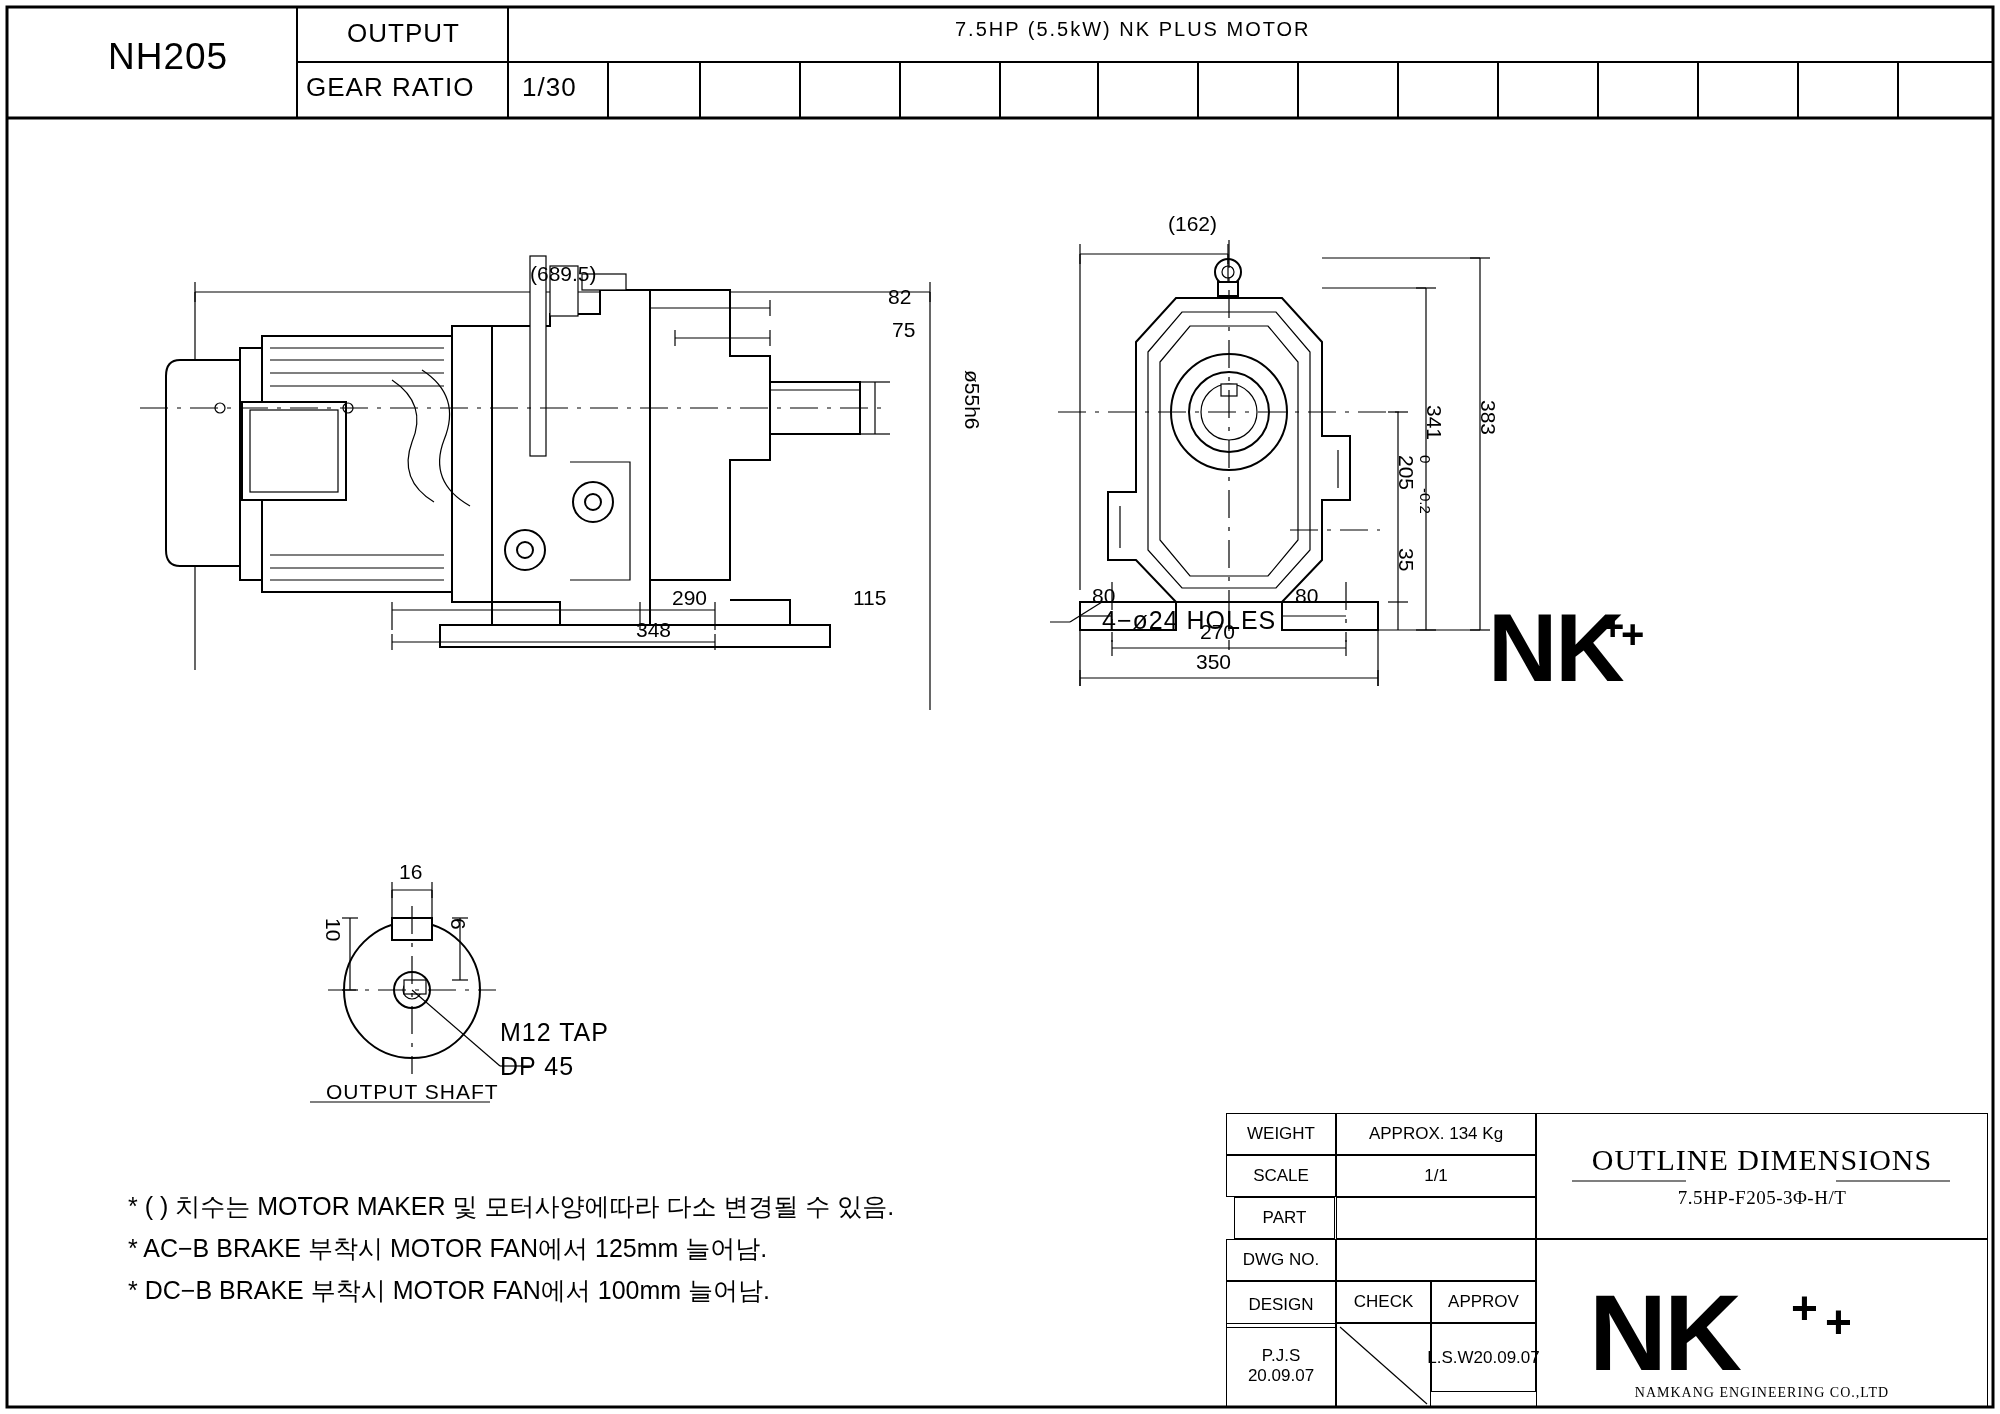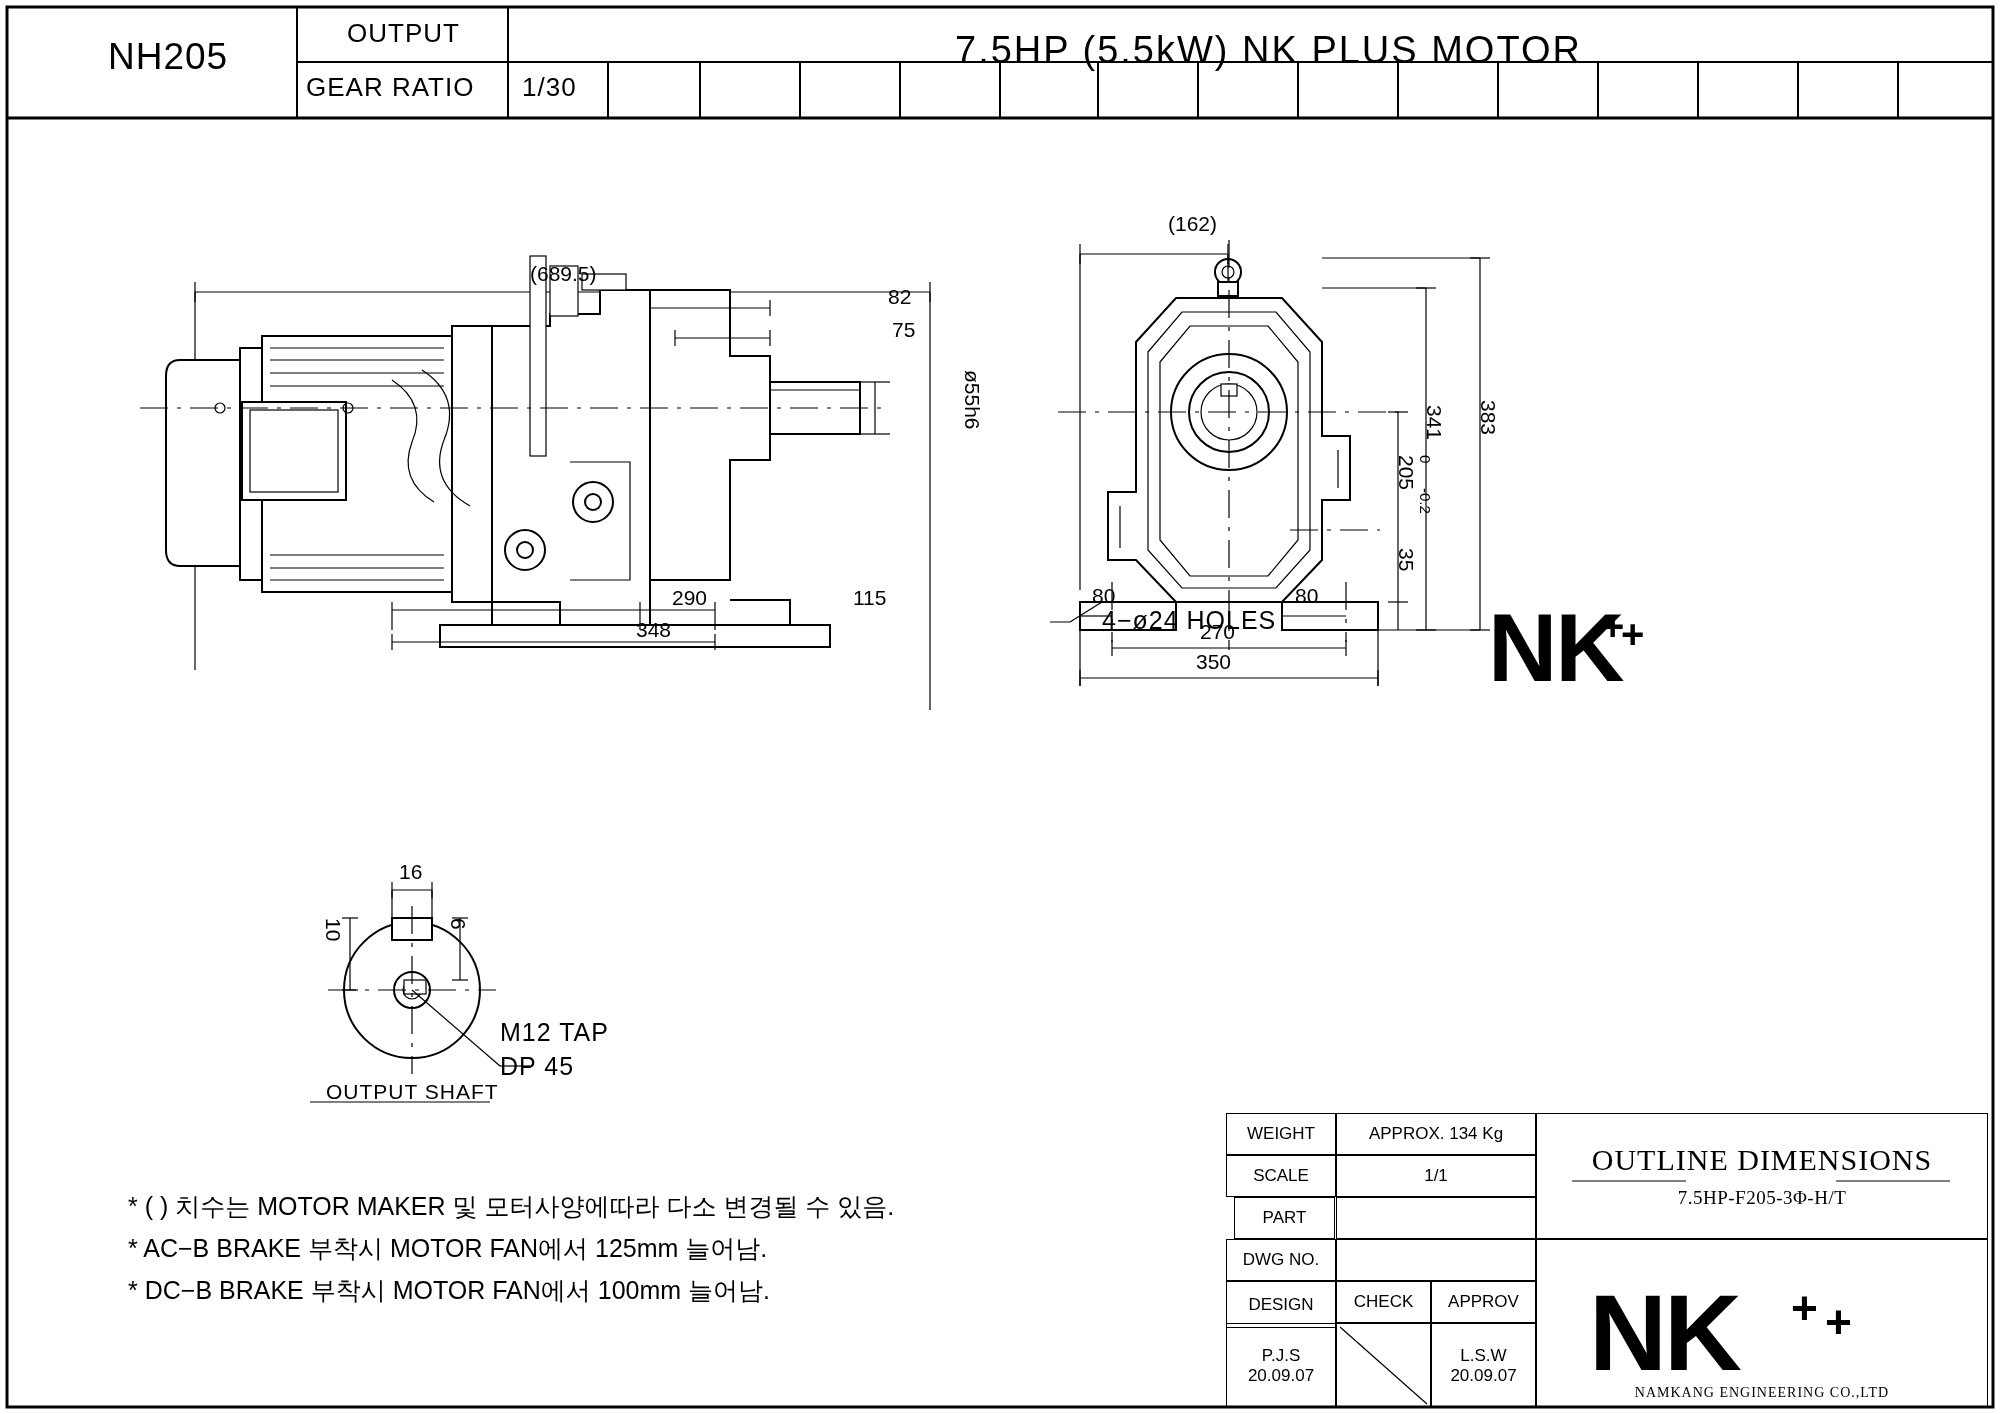--- a/index.html
+++ b/index.html
@@ -2,21 +2,21 @@
 <html><head>
 <meta charset="utf-8">
 <style>
   html,body{margin:0;padding:0;background:#ffffff;}
   body{font-family:"Liberation Sans", sans-serif;color:#000;}
   #page{position:relative;width:2000px;height:1414px;background:#fff;overflow:hidden;}
   .hdr-text{position:absolute;font-family:"Liberation Sans",sans-serif;white-space:nowrap;}
 
   .title-model{font-size:37px;letter-spacing:1px;}
   .cell-lbl{font-size:26px;letter-spacing:1px;}
-  .main-title{font-size:38px;letter-spacing:2px;margin-top:11px;}
+  .main-title{font-size:20px;letter-spacing:2px;}
 
   
   .dim{position:absolute;font-size:21px;font-family:"Liberation Sans",sans-serif;white-space:nowrap;}
   .dim.sm{font-size:18px;}
   .dim.rot{transform-origin:left top;}
   .note{position:absolute;font-size:25px;white-space:nowrap;}
   .lbl{position:absolute;font-size:25px;white-space:nowrap;letter-spacing:1px;}
 
   
   .tb{position:absolute;left:1226px;top:1113px;width:762px;height:295px;}
@@ -299,21 +299,21 @@
 
     <div class="tb-cell" style="left:0px;top:168px;width:110px;height:47px;">DESIGN</div>
     <div class="tb-cell" style="left:110px;top:168px;width:95px;height:42px;">CHECK</div>
     <div class="tb-cell" style="left:205px;top:168px;width:105px;height:42px;">APPROV</div>
 
     <div class="tb-cell" style="left:0px;top:210px;width:110px;height:85px;flex-direction:column;">
       <span>P.J.S</span>
       <span>20.09.07</span>
     </div>
     <div class="tb-cell" style="left:110px;top:210px;width:95px;height:85px;"></div>
-    <div class="tb-cell" style="left:205px;top:210px;width:105px;height:85px;flex-direction:column;">
+    <div class="tb-cell" style="left:205px;top:210px;width:105px;height:69px;flex-direction:row;">
       <span>L.S.W</span>
       <span>20.09.07</span>
     </div>
 
     <div class="tb-cell" style="left:310px;top:0px;width:452px;height:126px;flex-direction:column;">
       <span class="tb-big">OUTLINE DIMENSIONS</span>
       <span class="tb-sub" style="margin-top:10px;">7.5HP-F205-3Φ-H/T</span>
     </div>
     <div class="tb-cell" style="left:310px;top:126px;width:452px;height:169px;flex-direction:column;justify-content:flex-end;padding-bottom:6px;">
       <div style="position:relative;height:110px;width:100%;">

